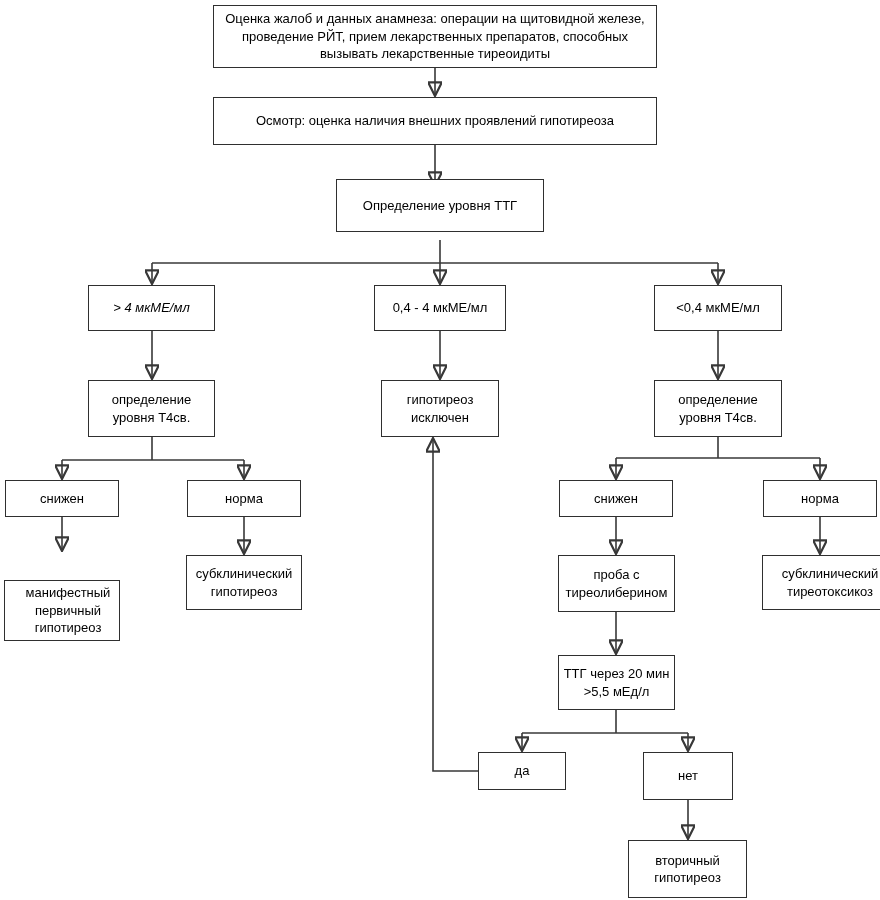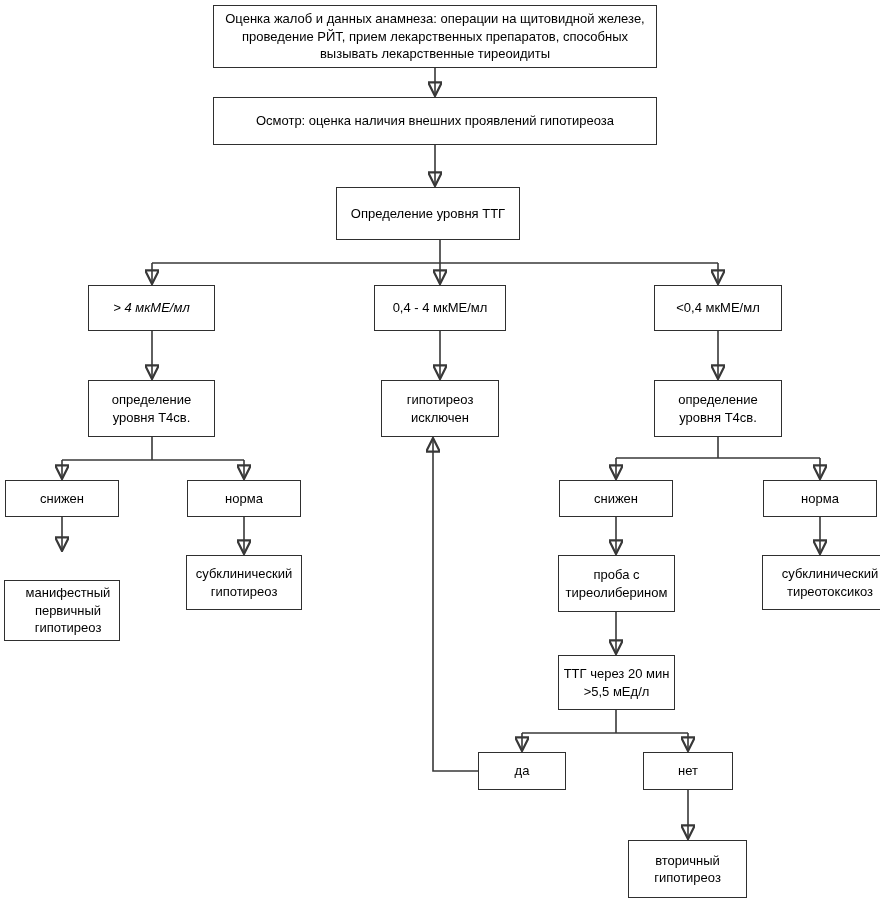--- a/index.html
+++ b/index.html
@@ -92,21 +92,21 @@
   </svg>
 
   <div class="node pad10" style="left:213px; top:5px;  width:444px; height:63px;">
     <span>Оценка жалоб и данных анамнеза: операции на щитовидной железе, проведение РЙТ, прием лекарственных препаратов, способных вызывать лекарственные тиреоидиты</span>
   </div>
 
   <div class="node pad10" style="left:213px; top:97px; width:444px; height:48px;">
     <span>Осмотр: оценка наличия внешних проявлений гипотиреоза</span>
   </div>
 
-  <div class="node pad4" style="left:336px; top:187px; width:184px; height:53px;">
+  <div class="node pad4" style="left:336px; top:179px; width:208px; height:53px;">
     <span>Определение уровня ТТГ</span>
   </div>
 
   <div class="node pad4" style="left:88px;  top:285px; width:127px; height:46px;font-style:italic;">
     <span>&gt; 4 мкМЕ/мл</span>
   </div>
 
   <div class="node pad4" style="left:374px; top:285px; width:132px; height:46px;">
     <span>0,4 - 4 мкМЕ/мл</span>
   </div>
@@ -160,21 +160,21 @@
   </div>
 
   <div class="node pad4" style="left:558px; top:655px; width:117px; height:55px;">
     <span>ТТГ через 20 мин &gt;5,5 мЕд/л</span>
   </div>
 
   <div class="node pad4" style="left:478px; top:752px; width:88px;  height:38px;align-items:center;">
     <span>да</span>
   </div>
 
-  <div class="node pad4" style="left:643px; top:752px; width:90px;  height:38px;">
+  <div class="node pad4" style="left:643px; top:752px; width:90px;  height:48px;">
     <span>нет</span>
   </div>
 
   <div class="node pad4" style="left:628px; top:840px; width:119px; height:58px;">
     <span>вторичный гипотиреоз</span>
   </div>
 
 </div>
 
 </body></html>

